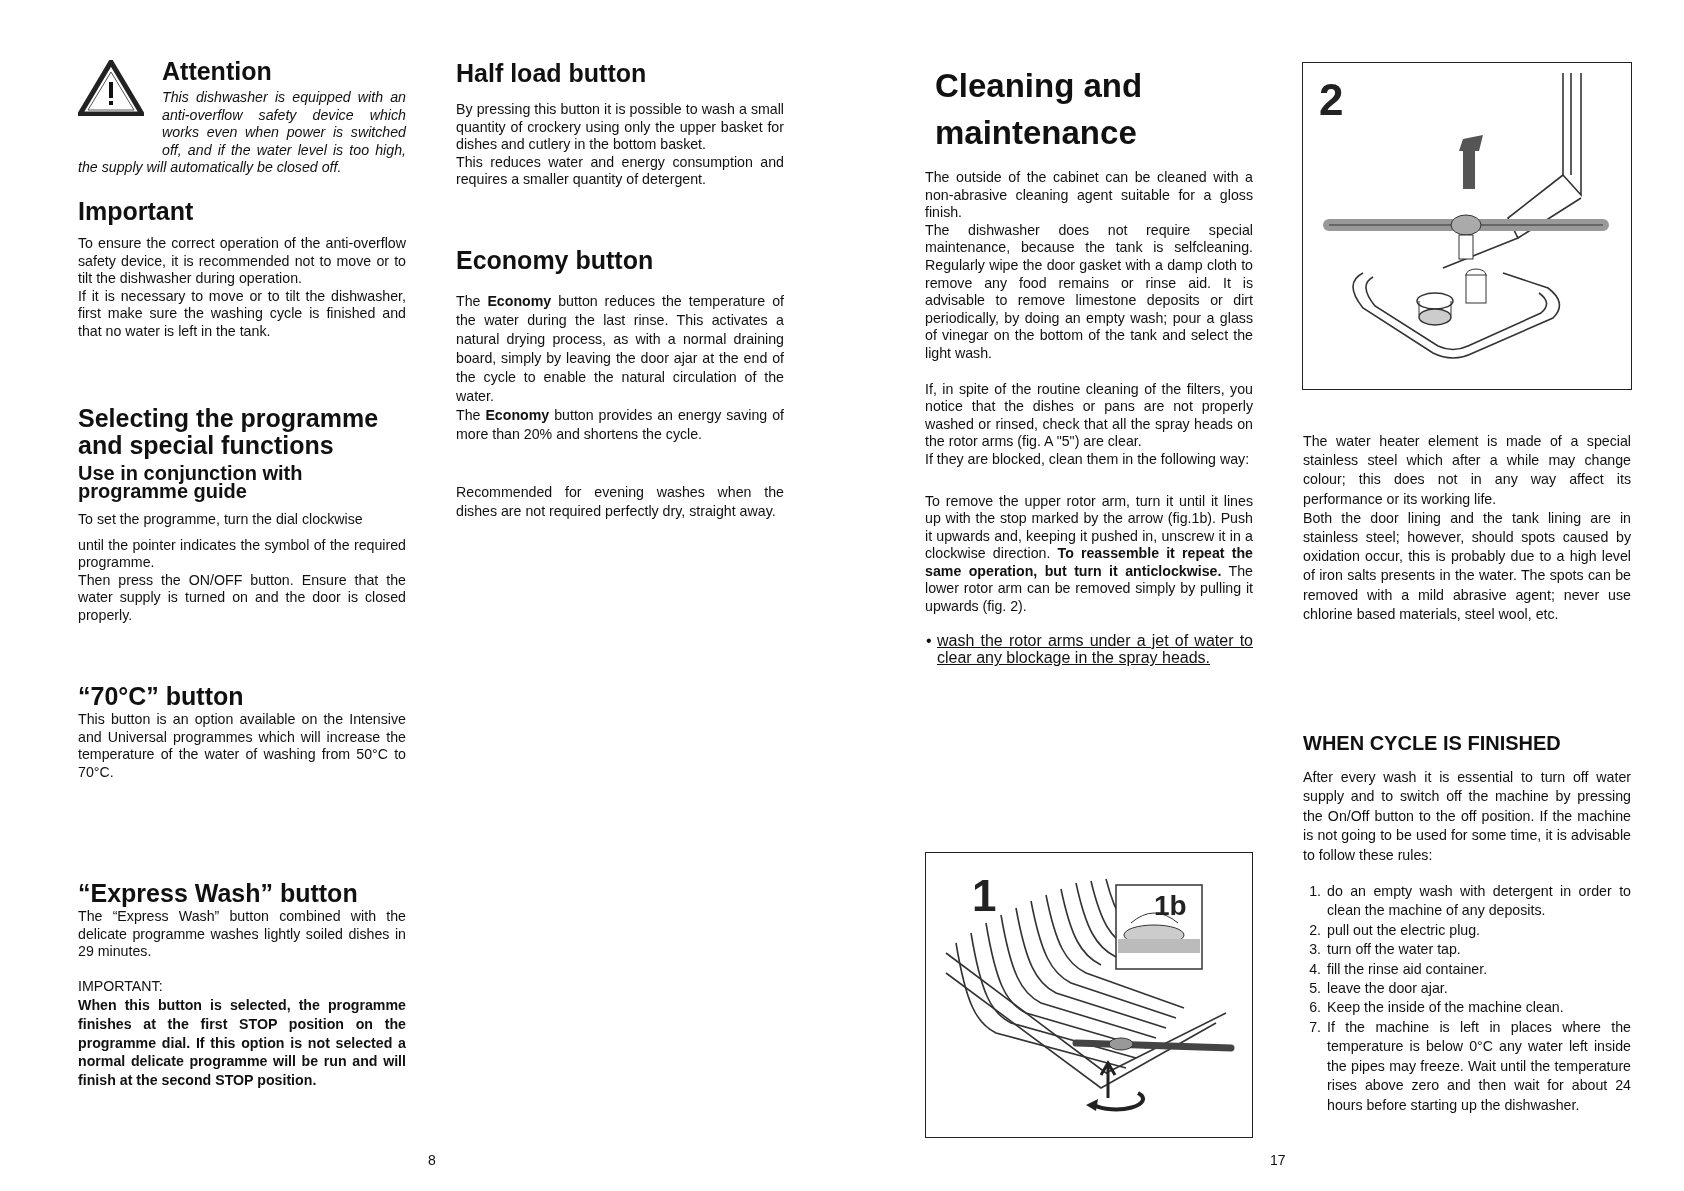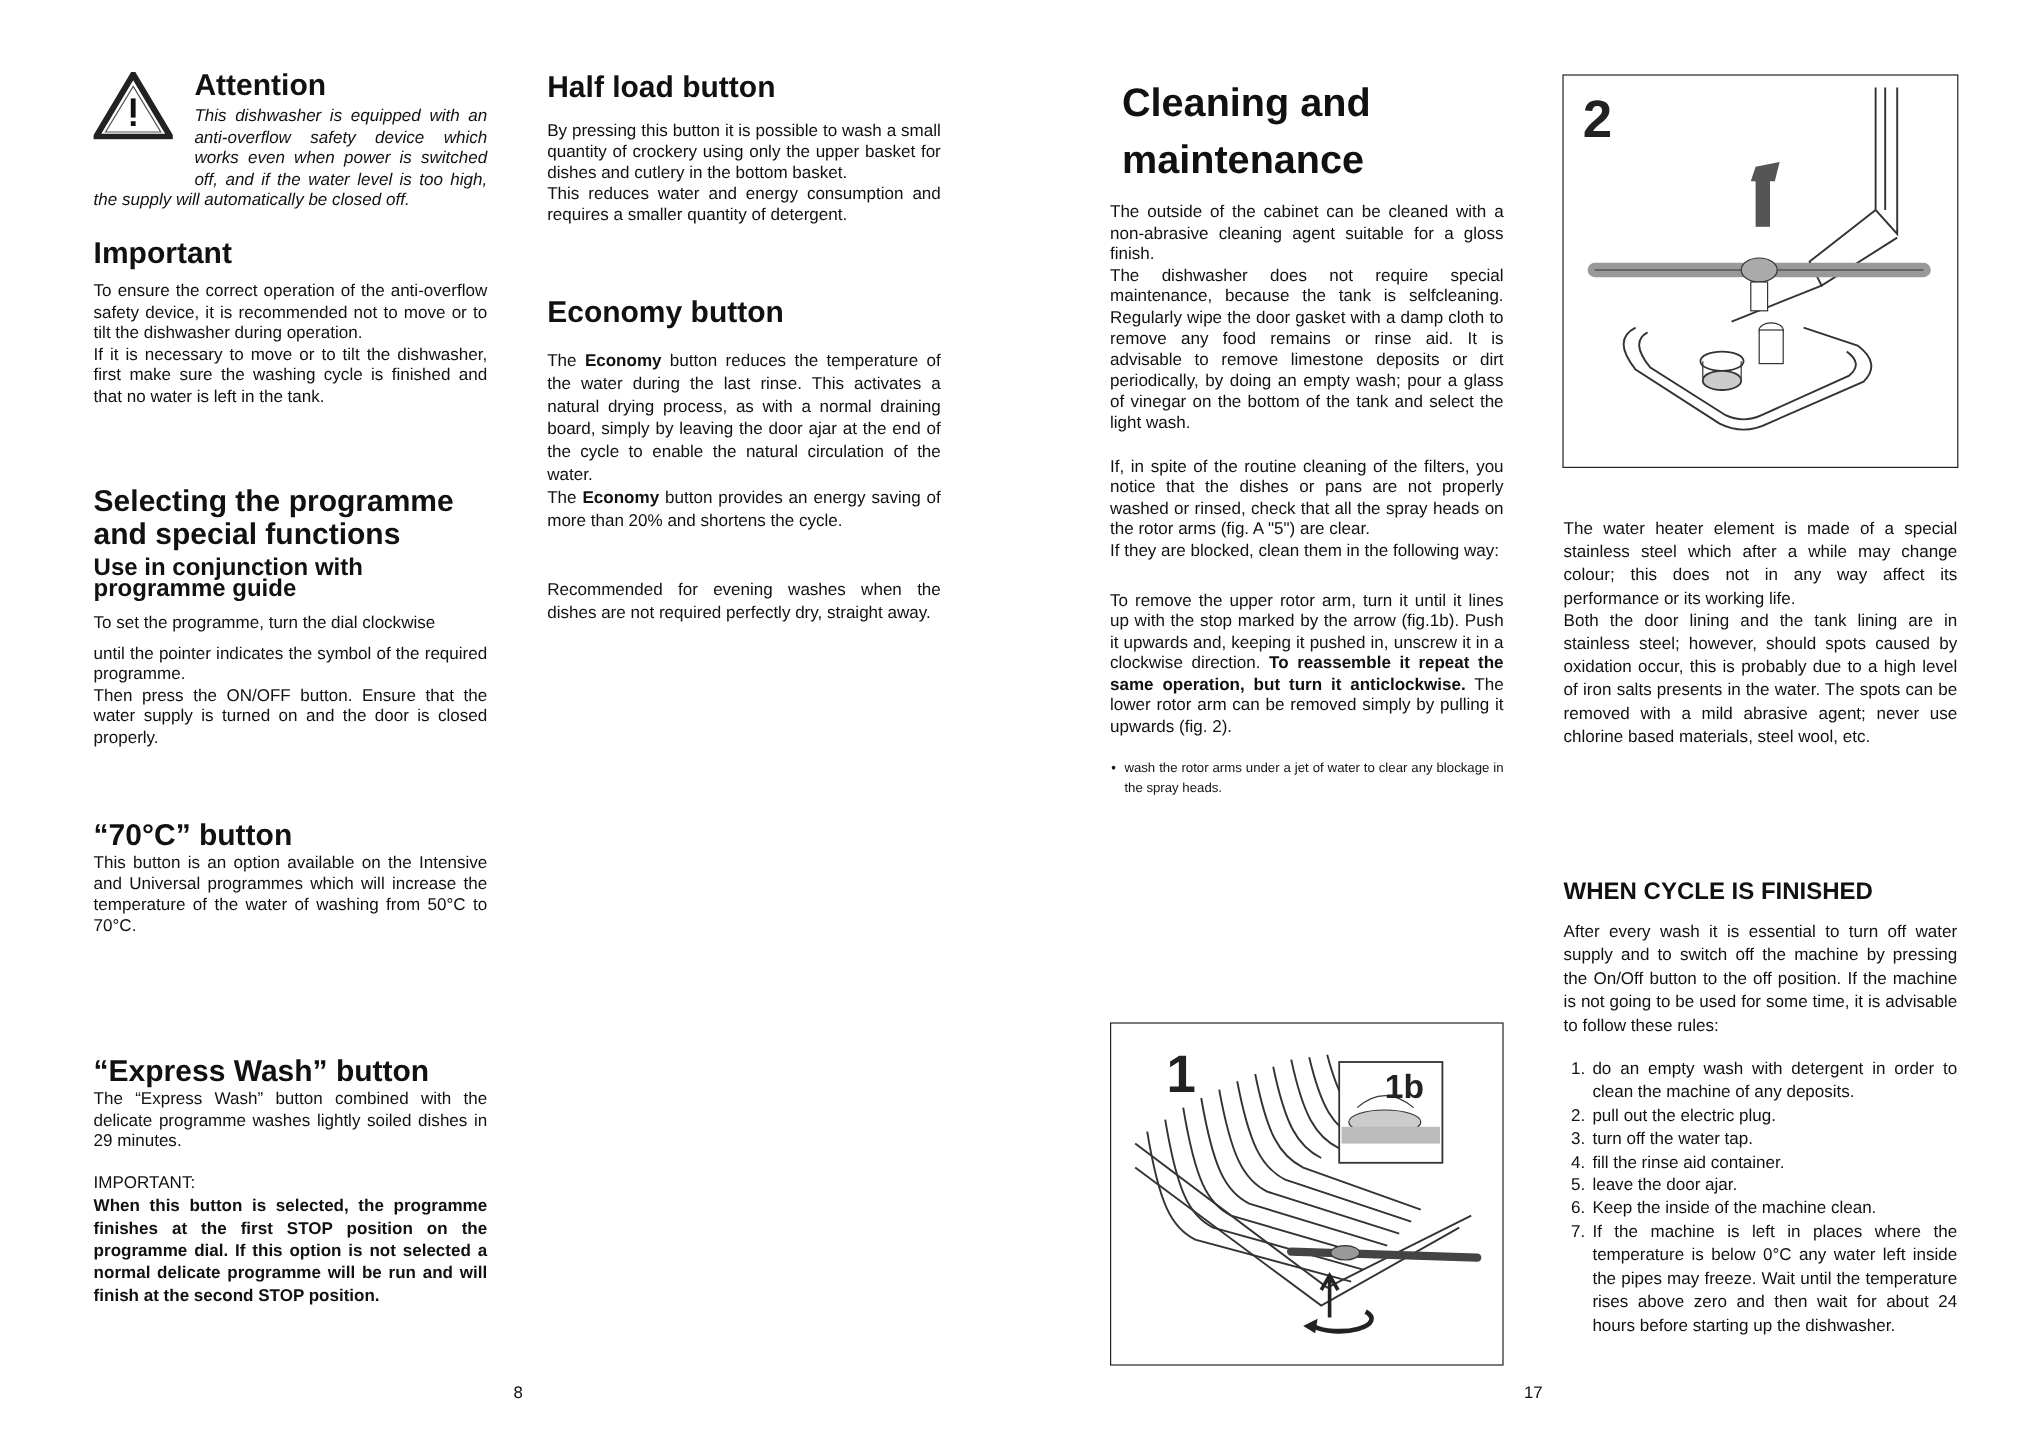--- a/index.html
+++ b/index.html
@@ -9,21 +9,21 @@
   .p { font-size:14.2px; line-height:17.6px; margin:0; text-align:justify; }
   .h2 { font-size:25px; font-weight:bold; margin:0; line-height:27px; }
   .h1 { font-size:33px; font-weight:bold; margin:10px; line-height:37px; }
   .h3 { font-size:20px; font-weight:bold; margin:0; line-height:18px; }
   .b { font-weight:bold; }
   .abs { position:absolute; }
   .fig { position:absolute; border:1.5px solid #222; background:#fff; }
   .fignum { position:absolute; font-weight:bold; font-size:44px; color:#222; }
   ol.rules { margin:0; padding:0 0 0 22px; font-size:14.2px; line-height:19.4px; text-align:justify; }
   ol.rules li { padding-left:2px; }
-  ul.bul { margin:0; padding:0 0 0 12px; list-style:none; font-size:11px; line-height:17.6px; text-align:justify; }
+  ul.bul { margin:0; padding:0 0 0 12px; list-style:none; font-size:16px; line-height:17.6px; text-align:justify;text-decoration:underline; }
   ul.bul li { position:relative; }
   ul.bul li::before { content:"•"; position:absolute; left:-11px; }
   .pagenum { position:absolute; font-size:14px; }
 </style>
 </head>
 <body>
 
 <div class="abs" style="left:78px; top:58px; width:328px;">
   <svg class="abs" style="left:0; top:2px;" width="66" height="56" viewBox="0 0 66 56">
     <polygon points="33,2 64,54 2,54" fill="#fff" stroke="#222" stroke-width="5"></polygon>

